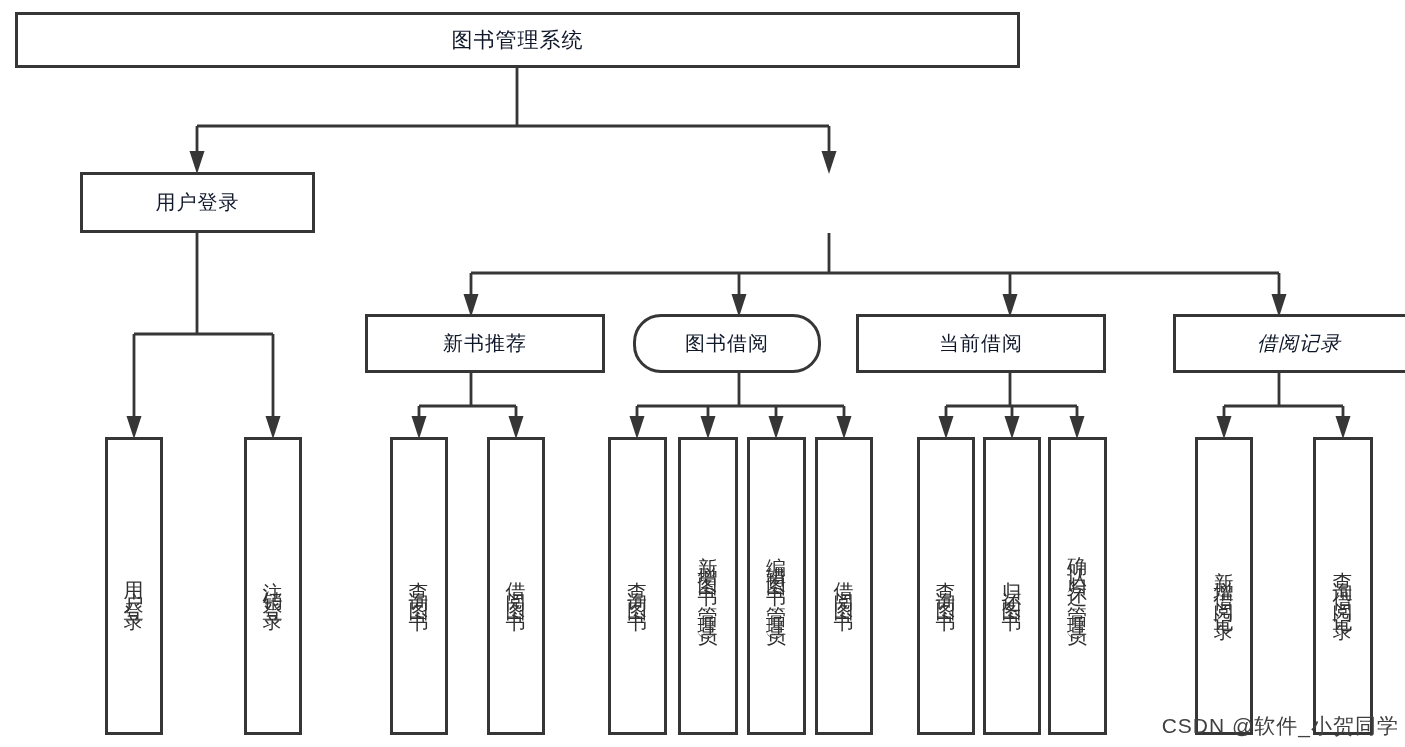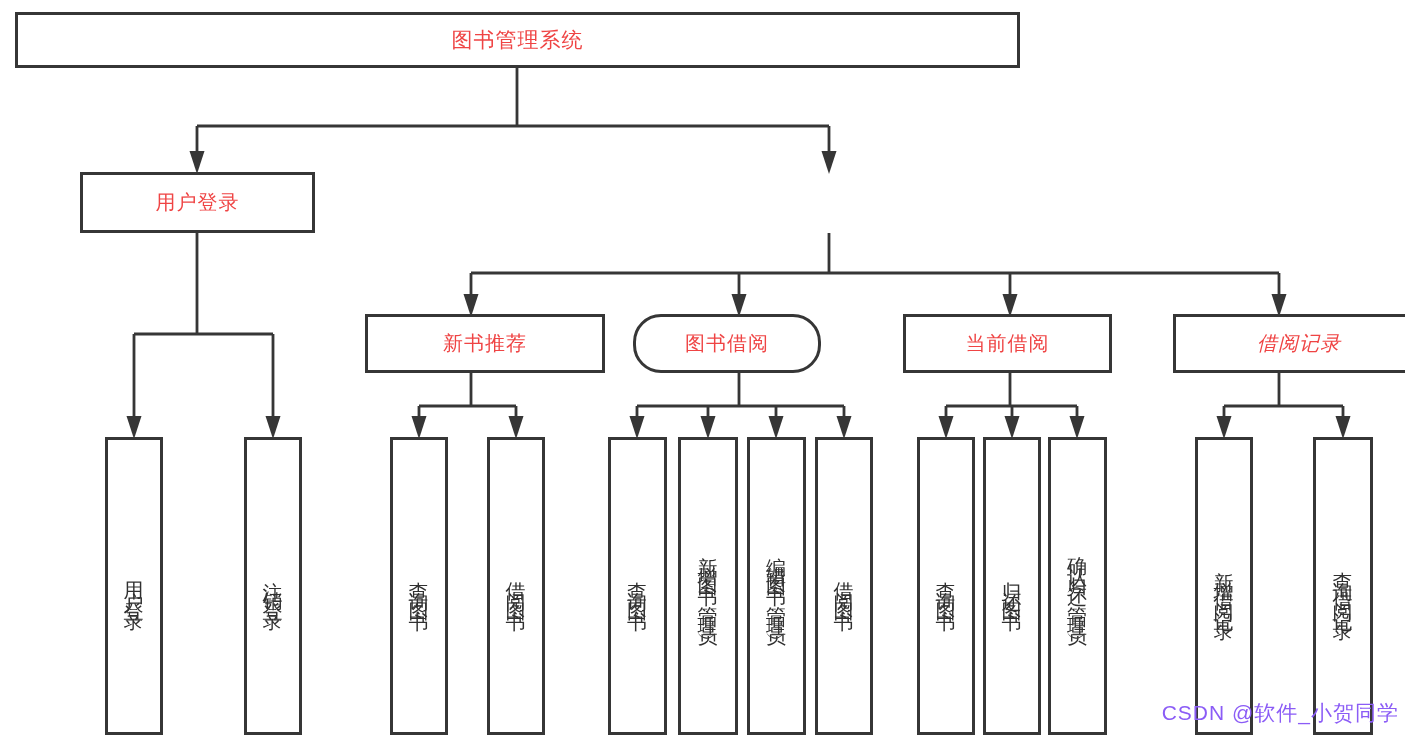--- a/index.html
+++ b/index.html
@@ -24,21 +24,21 @@
     z-index: 0;
   }
   .hbox {
     position: absolute;
     box-sizing: border-box;
     border: 3px solid #363636;
     background: #ffffff;
     display: flex;
     align-items: center;
     justify-content: center;
-    color: #ef4444;
+    color: #0f172a;
     font-size: 20px;
     letter-spacing: 1px;
     z-index: 1;
   }
   .root {
     left: 15px; top: 12px; width: 1005px; height: 56px;
     border-width: 3px;
     font-size: 21px;
   }
   .lvl1 { top: 172px; height: 61px; }
@@ -60,23 +60,23 @@
     text-orientation: upright;
     color: #303030;
     font-size: 20px;
     letter-spacing: 10px;
     line-height: 1;
     white-space: nowrap;
   }
   .watermark {
     position: absolute;
     right: 6px;
-    bottom: 20px;
+    bottom: 7px;
     font-size: 21px;
-    color: #8b5cf6;
+    color: #404040;
     letter-spacing: 1px;
     z-index: 2;
   }
 </style>
 </head>
 <body>
 
 <div id="stage">
 
   <svg id="connector-svg" viewBox="0 0 1405 747" xmlns="http://www.w3.org/2000/svg">
@@ -117,21 +117,21 @@
   <div class="hbox lvl1" style="left:80px; width:235px;">
     <span>用户登录</span>
   </div>
 
   <div class="hbox lvl2" style="left:365px; width:240px;">
     <span>新书推荐</span>
   </div>
   <div class="hbox lvl2" style="left:633px; width:188px;border-radius:28px;">
     <span>图书借阅</span>
   </div>
-  <div class="hbox lvl2" style="left:903px; width:209px;align-items:center;">
+  <div class="hbox lvl2" style="left:856px; width:250px;align-items:center;">
     <span>当前借阅</span>
   </div>
   <div class="hbox lvl2" style="left:1173px; width:252px;font-style:italic;">
     <span>借阅记录</span>
   </div>
 
   <div class="vbox" style="left:105px; width:58px;">
     <span class="vtext">用户登录</span>
   </div>
   <div class="vbox" style="left:244px; width:58px;">

